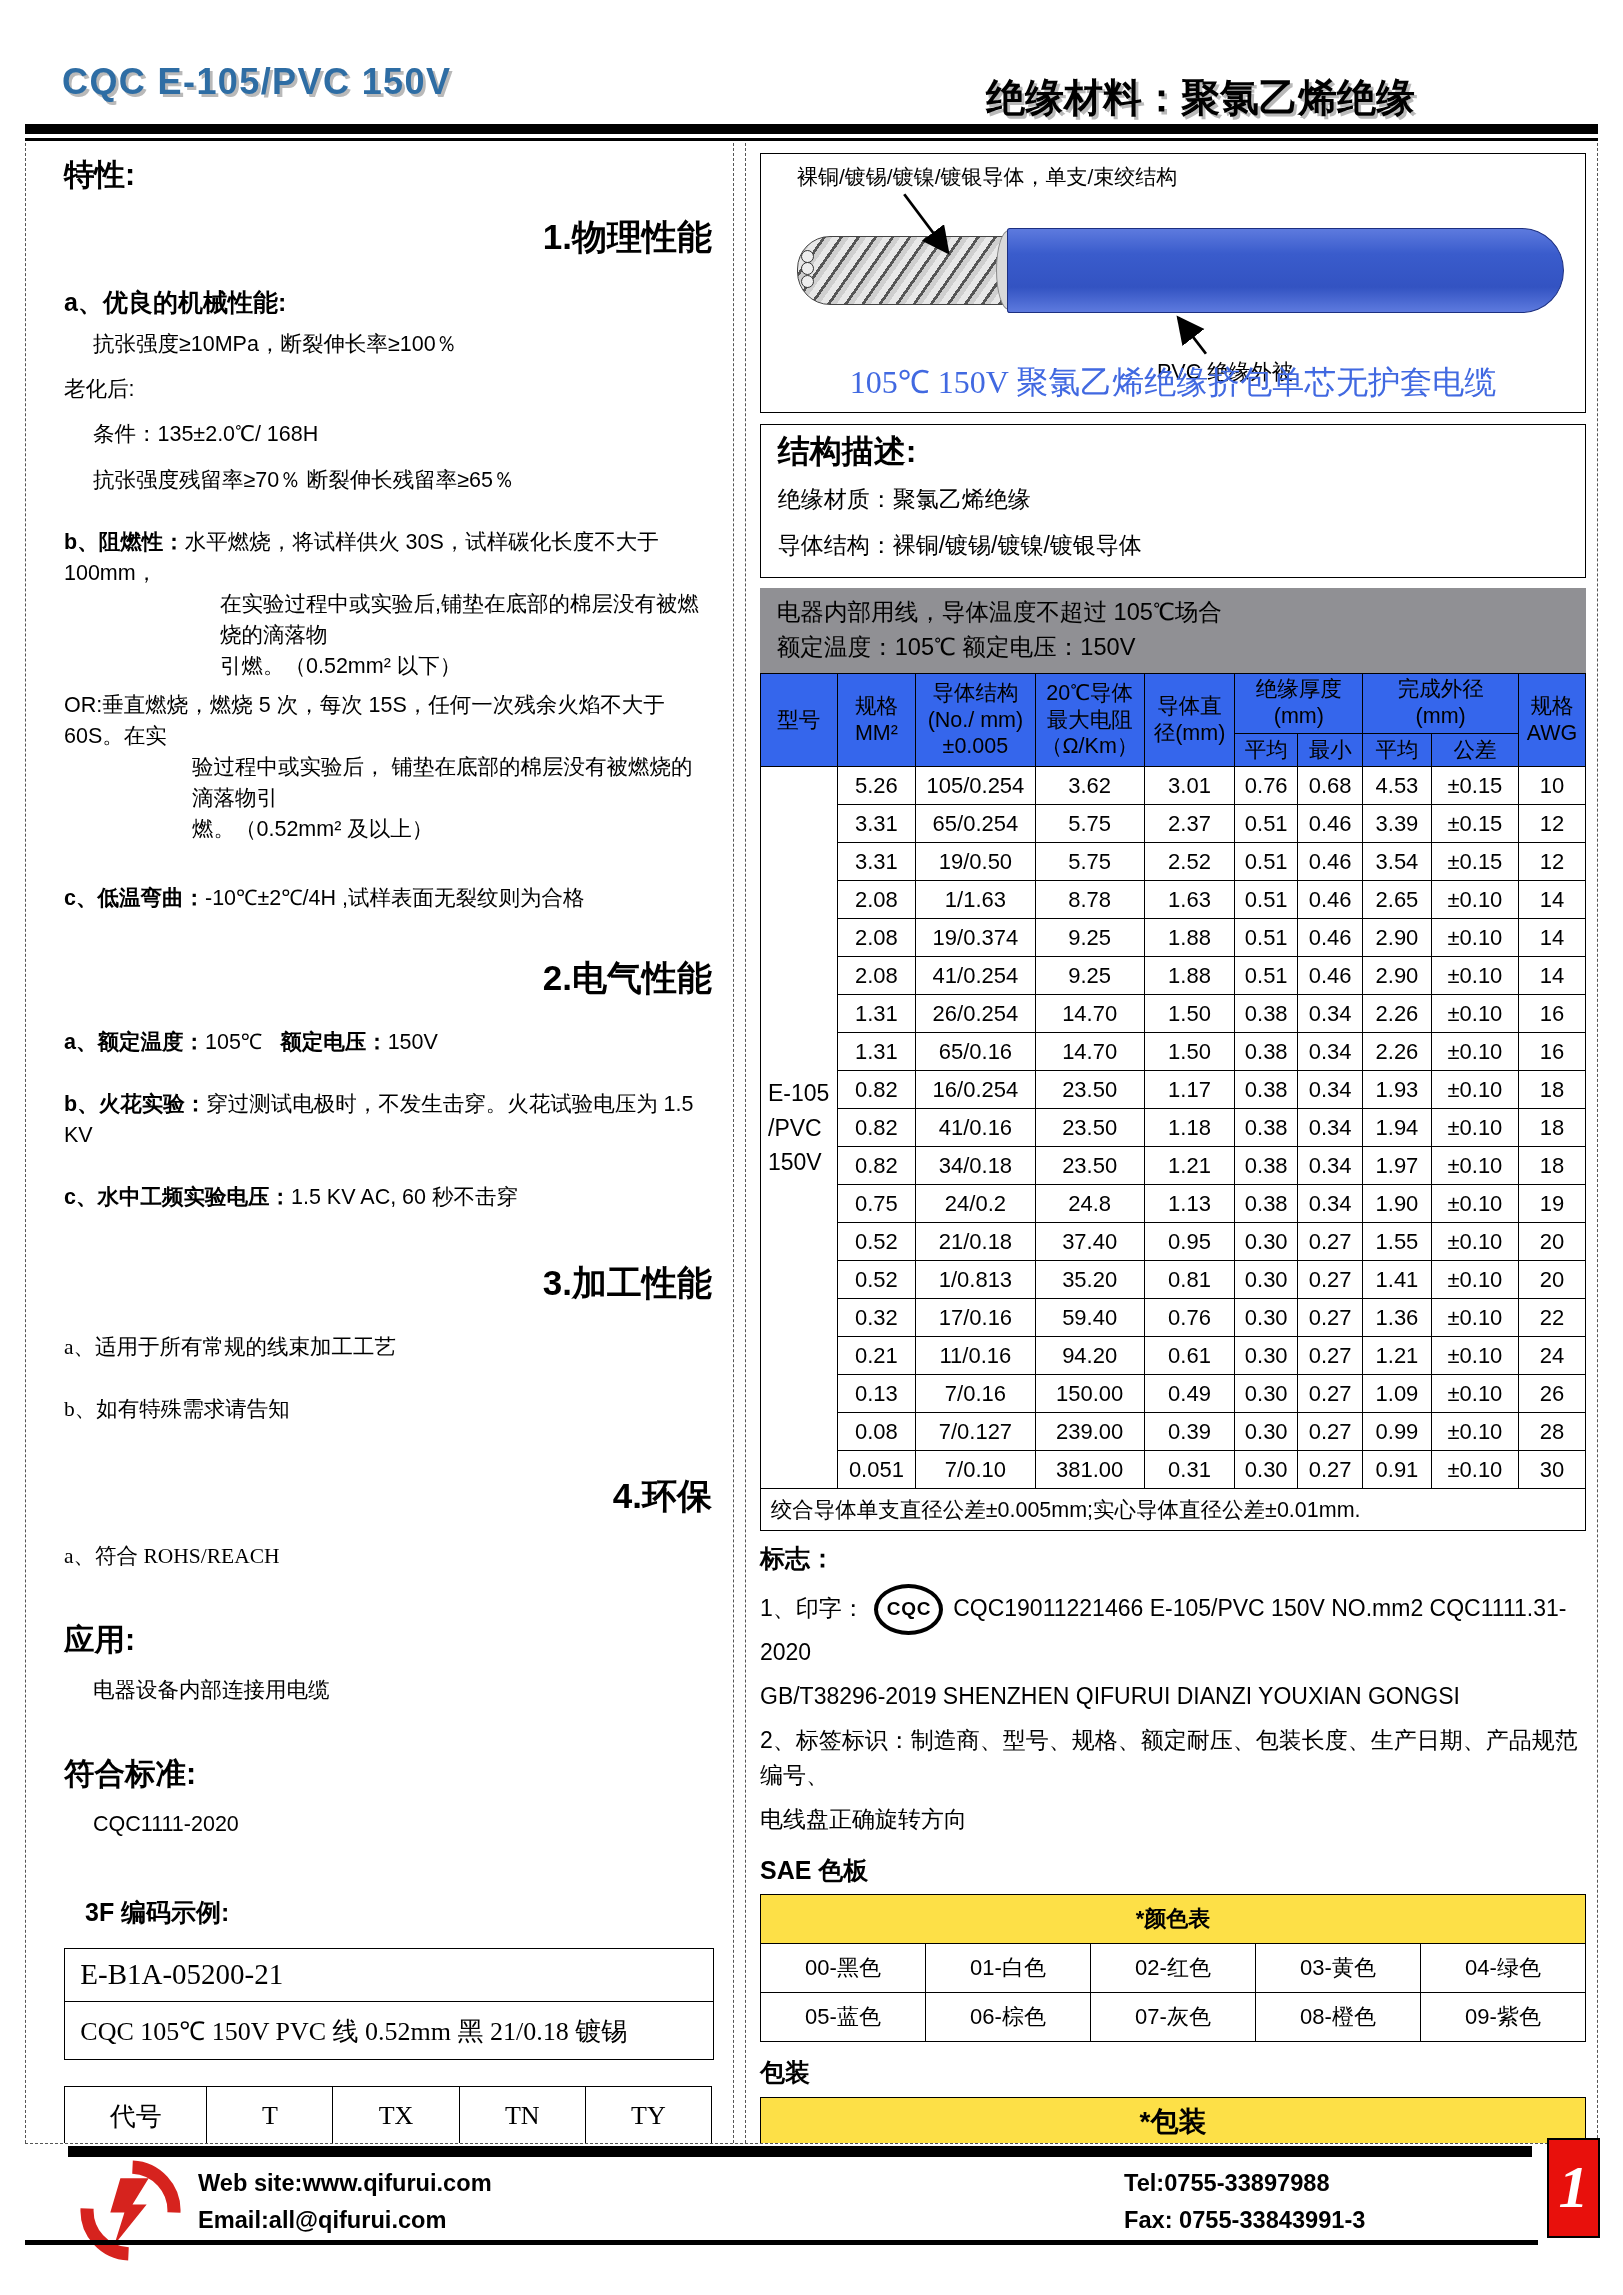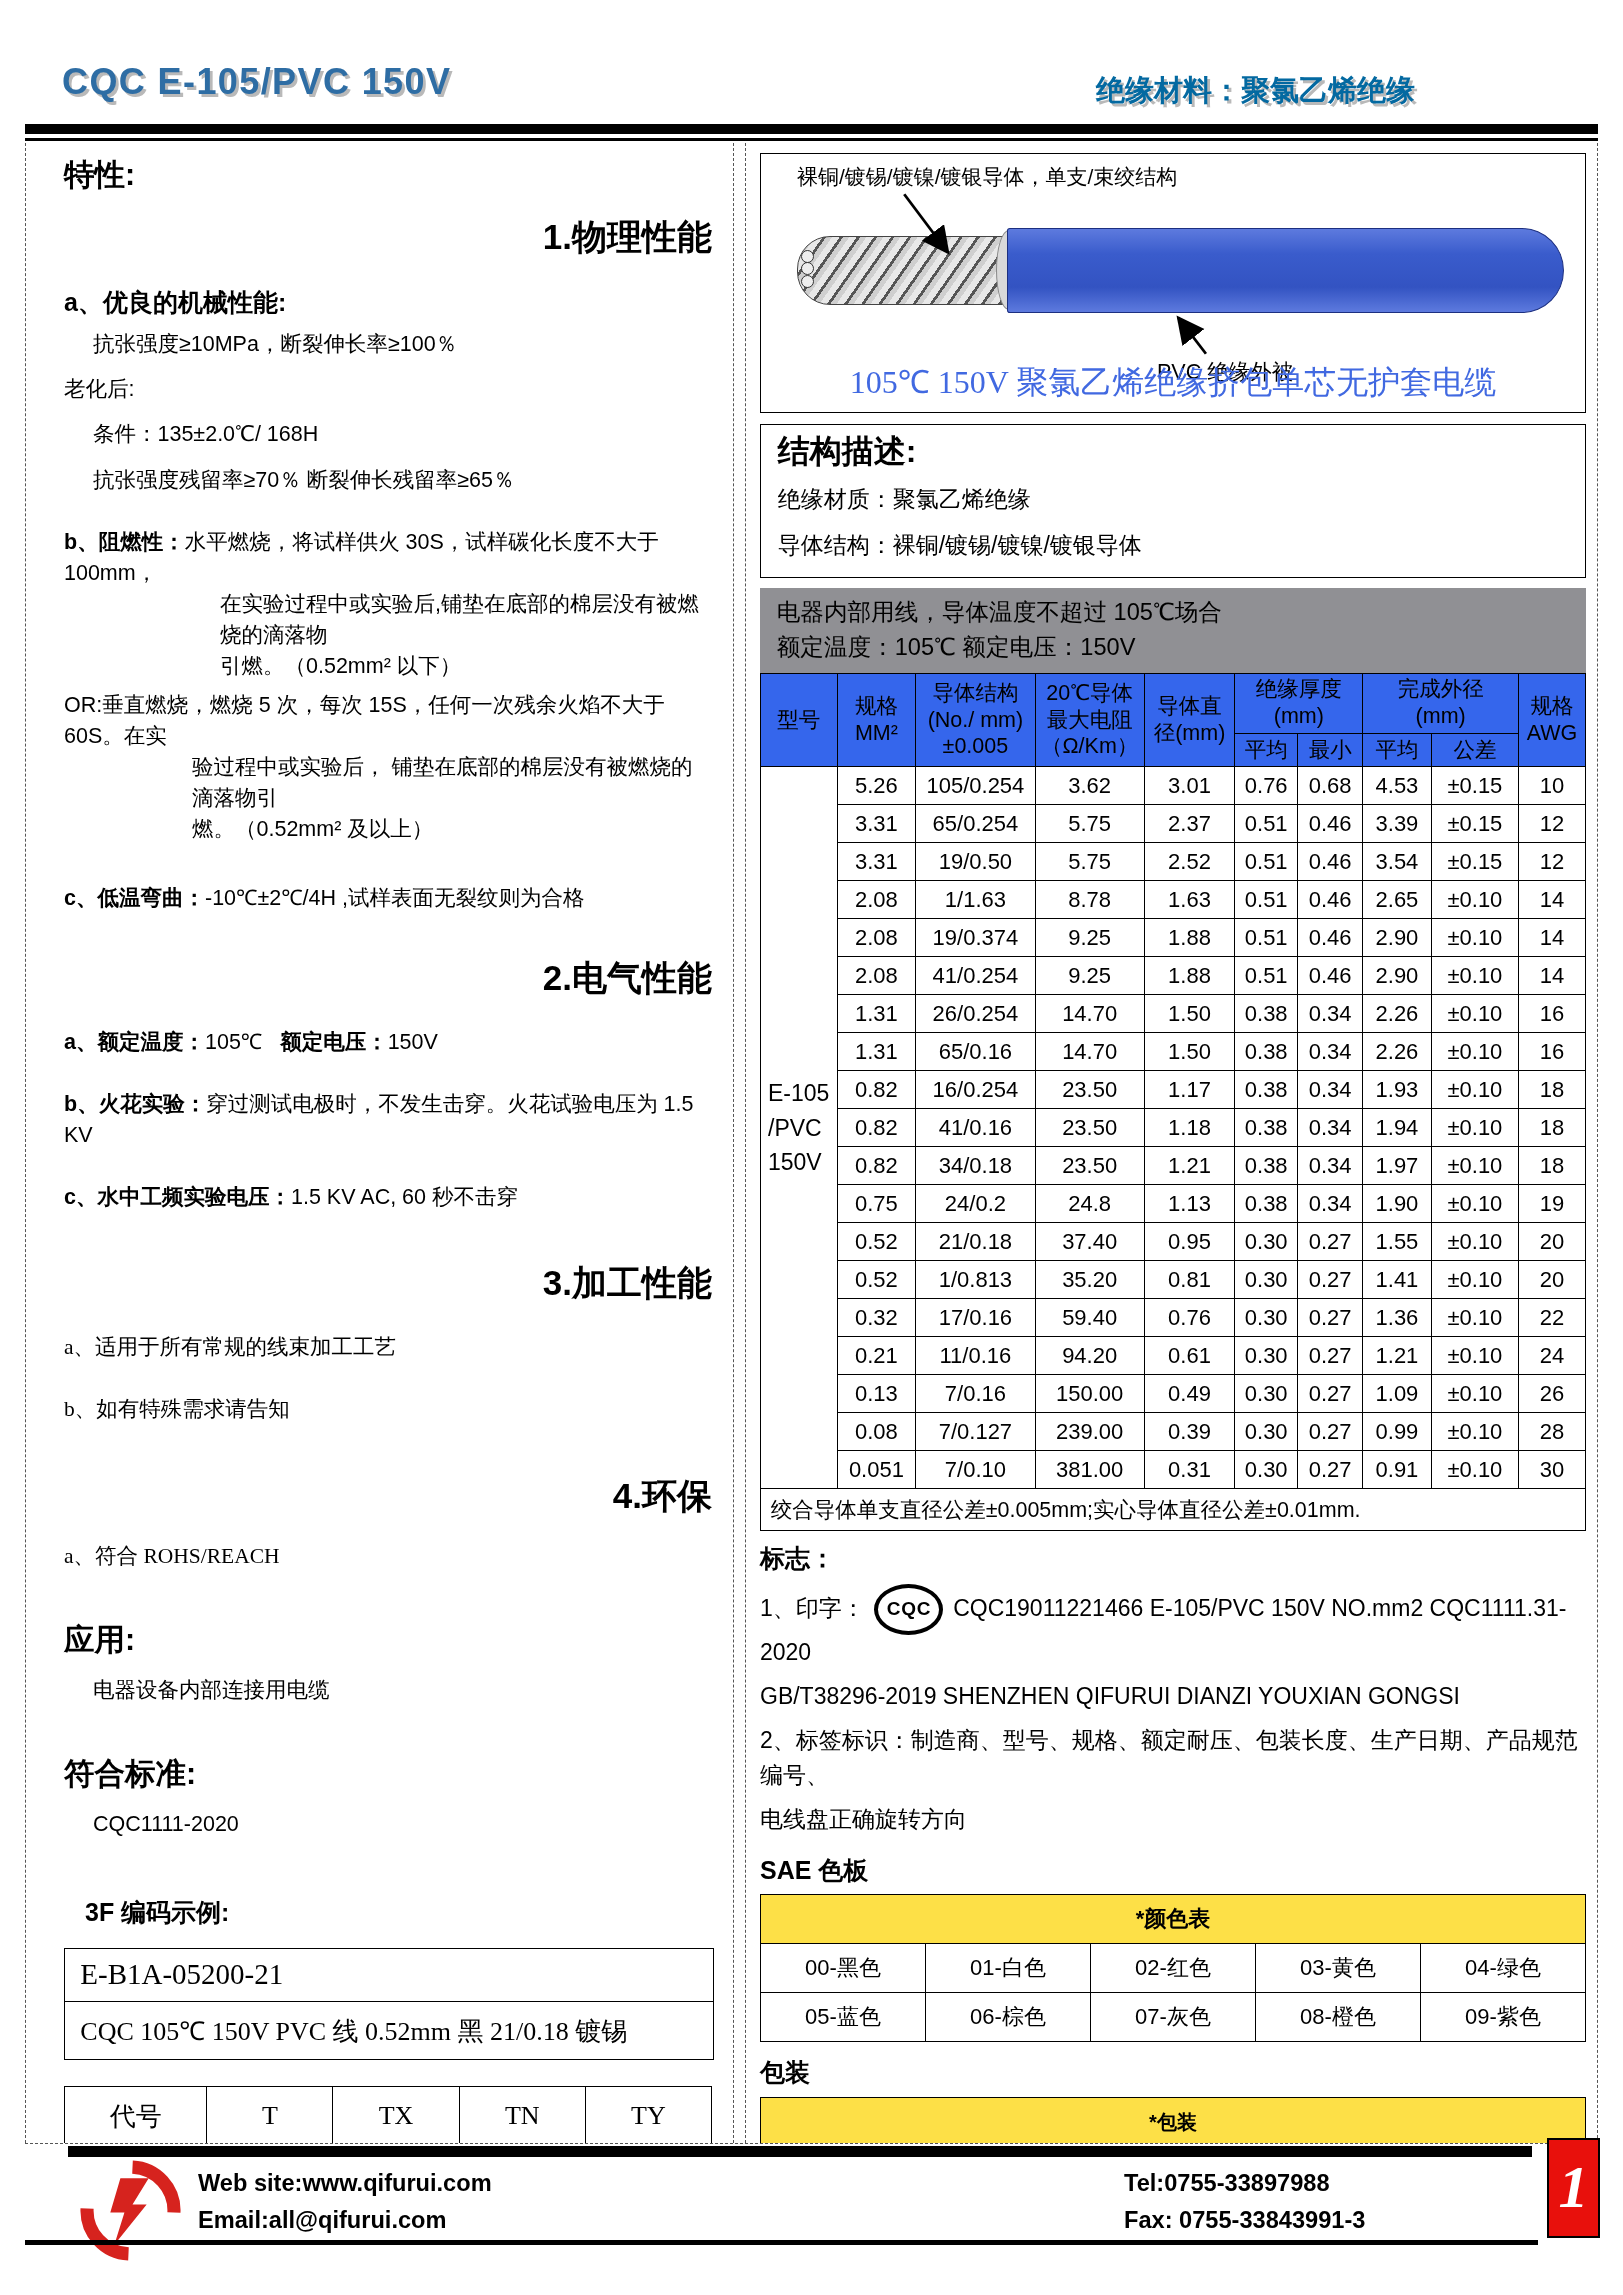--- a/index.html
+++ b/index.html
@@ -2,22 +2,22 @@
 <html style="font-size:11px"><head>
 <meta charset="utf-8">
 <style>
   html,body{margin:0;padding:0;background:#888;}
   .page{position:relative;width:1623px;height:2295px;background:#fff;
         font-family:"Liberation Sans",sans-serif;color:#000;overflow:hidden;margin:0 auto;}
   
   .hdr{position:absolute;top:61px;left:62px;right:62px;height:56px;}
   .title-l{position:absolute;left:0;top:0;font-size:36px;font-weight:bold;letter-spacing:1.4px;
            color:#2E6DA4;text-shadow:2.8px 2.8px 0 #b9b9b9;}
-  .title-r{position:absolute;right:146px;top:9.7px;font-size:29px;font-weight:bold;
-           color:#0369a1;text-shadow:2.8px 2.8px 0 #b9b9b9;}
+  .title-r{position:absolute;right:146px;top:9.7px;font-size:39px;font-weight:bold;
+           color:#000000;text-shadow:2.8px 2.8px 0 #b9b9b9;}
   .rule{position:absolute;top:124px;left:25px;right:25px;}
   .rule-a{height:9.7px;background:#000;}
   .rule-b{height:3.5px;background:#000;margin-top:4.2px;}
   
   .content{position:absolute;top:143px;left:25px;right:25px;height:2001px;display:flex;
            border-bottom:1.4px dashed #555;box-sizing:border-box;overflow:hidden;}
   .col-left{width:709px;box-sizing:border-box;border-left:1.4px dashed #555;border-right:1.4px dashed #555;
             padding:12.5px 21px 7px 38px;}
   .gap{width:11px;}
   .col-right{flex:1;box-sizing:border-box;border-left:1.4px dashed #555;border-right:1.4px dashed #555;
@@ -74,21 +74,21 @@
   .spec .model-cell{white-space:pre-line;text-align:left;padding-left:7px;font-size:23px;line-height:1.5;}
   .spec tfoot td{text-align:left;font-size:21.5px;padding:5.6px 9.7px;}
   .mark{margin-top:11px;}
   .mark .line{font-size:23px;line-height:1.5;margin-top:9.7px;}
   .cqclogo{display:inline-flex;align-items:center;justify-content:center;width:61px;height:43px;
            border:4.2px solid #000;border-radius:50%;font-size:19px;font-weight:bold;letter-spacing:0.7px;
            vertical-align:middle;margin:0 9.7px;}
   .sae-tab,.pkg-tab{width:100%;margin-top:8.3px;}
   .sae-tab td,.pkg-tab td{border:1.4px solid #000;text-align:center;font-size:22px;height:46px;}
   .blue-bar{background:#fde047;font-weight:bold;font-size:25px;height:40px;}
-  .pkg-tab td{font-weight:bold;font-size:20px;margin-top:16px;}
+  .pkg-tab td{font-weight:bold;font-size:28px;margin-top:16px;}
   .pkg-tab .colhead{font-weight:bold;}
   .logo-cell{width:167px;}
   
   .footer{position:absolute;left:0;right:0;bottom:0;height:149px;}
   .fbar1{position:absolute;left:68px;width:1464px;top:0;height:11px;background:#000;}
   .fbar2{position:absolute;left:25px;width:1513px;top:94px;height:4.9px;background:#000;}
   .flogo{position:absolute;left:80px;top:14px;}
   .fweb{position:absolute;left:198px;top:19.4px;font-size:23.6px;font-weight:bold;line-height:1.55;}
   .ftel{position:absolute;left:1124px;top:19.4px;font-size:23.6px;font-weight:bold;line-height:1.55;}
   .pagebox{position:absolute;right:23px;top:-8.3px;width:49px;height:96px;background:#E8100C;

